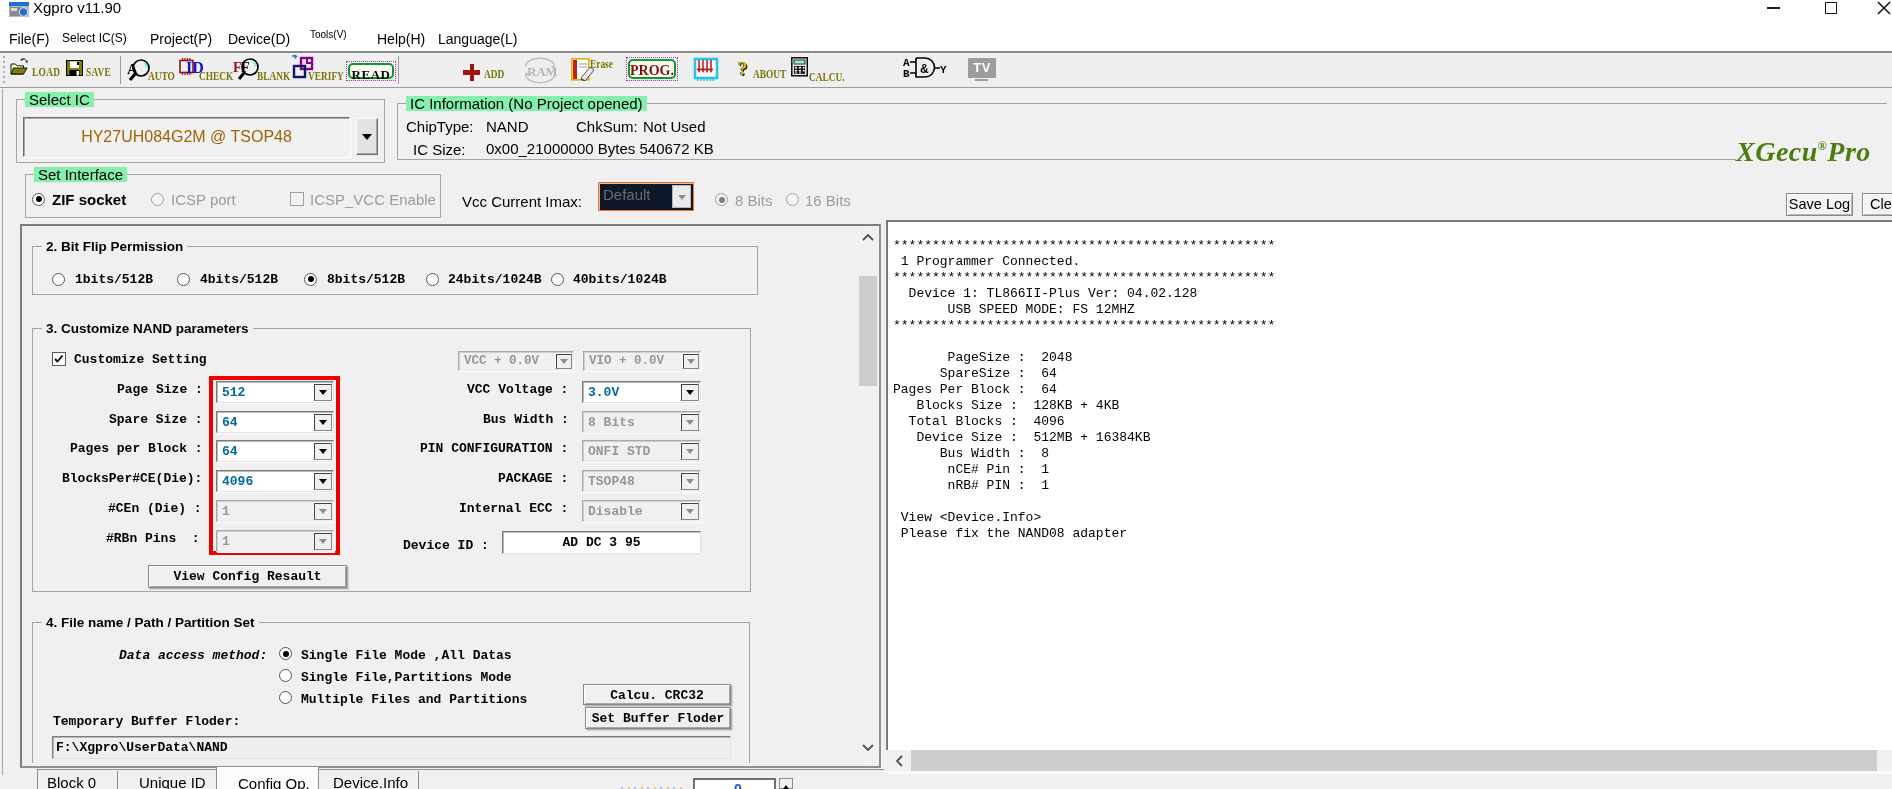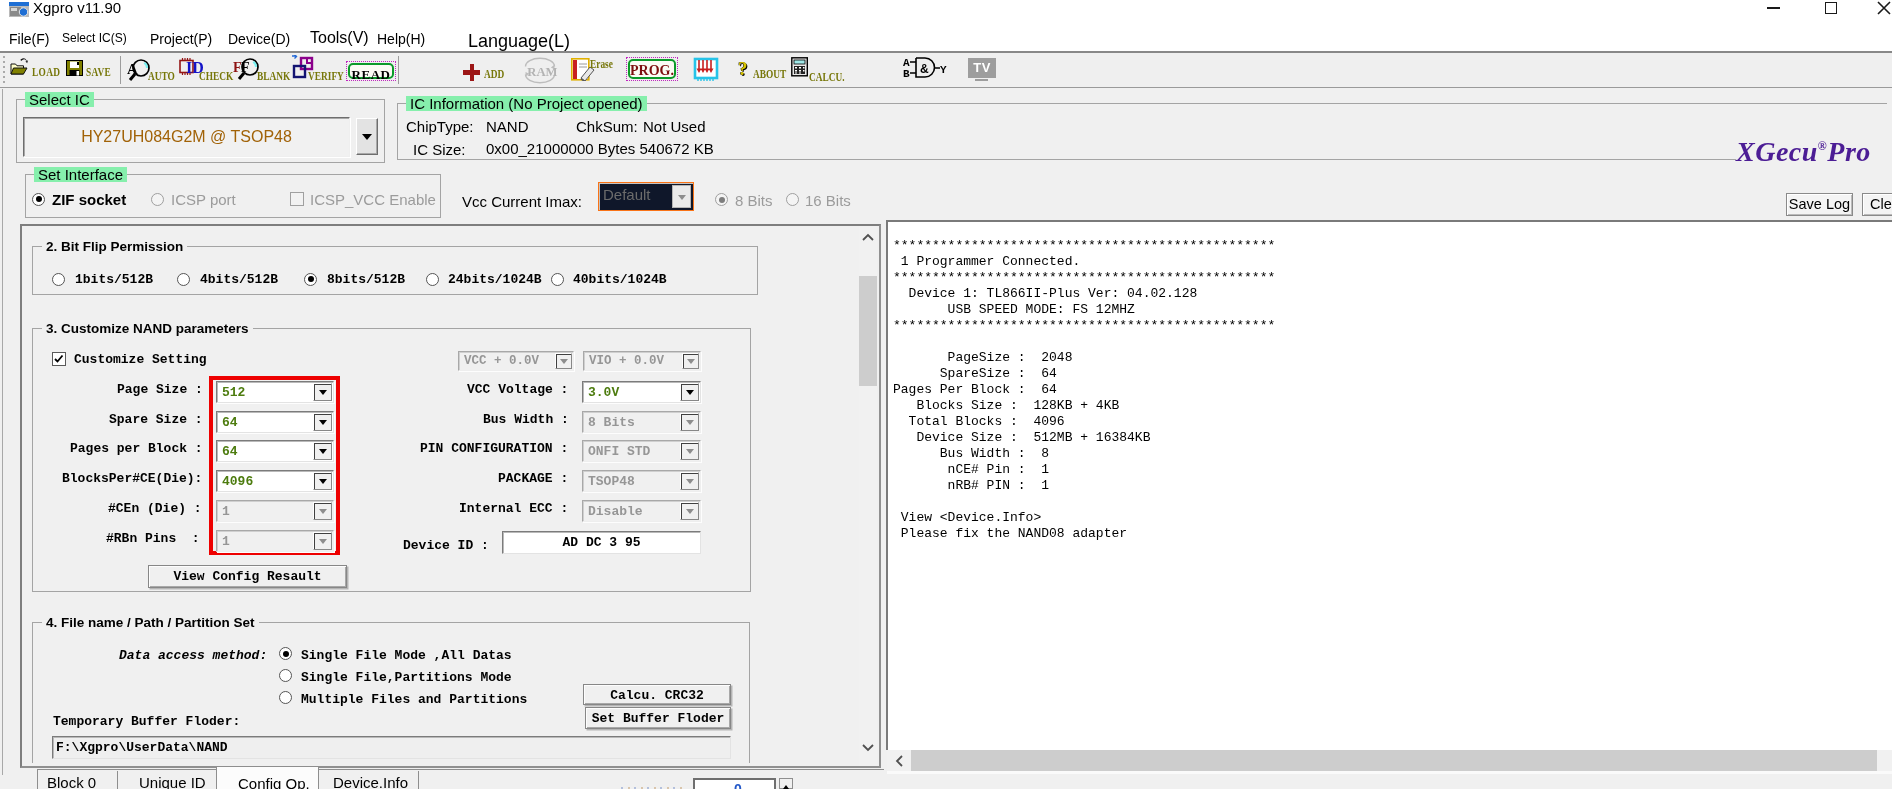--- a/index.html
+++ b/index.html
@@ -5,21 +5,21 @@
   * { margin:0; padding:0; box-sizing:border-box; }
   html,body { width:1892px; height:789px; overflow:hidden; background:#f0f0f0;
     font-family:"Liberation Sans", sans-serif; }
   .abs { position:absolute; }
   .mono { font-family:"Liberation Mono", monospace; font-weight:bold; font-size:13px; color:#000; white-space:pre; }
   .gb { position:absolute; border:1px solid #a4a4a4; }
   .gb .lbl { position:absolute; top:-8px; left:8px; background:#86efac; padding:0 4px; font-size:15px; color:#000; line-height:15px; white-space:nowrap; }
   .gb .lblb { position:absolute; top:-7px; left:9px; background:#f0f0f0; padding:0 4px; font-size:13.5px; font-weight:bold; color:#000; line-height:14px; white-space:nowrap; }
   
   .combo { position:absolute; background:#fff; border:1px solid #7b7b7b; border-right-color:#e3e3e3; border-bottom-color:#e3e3e3; box-shadow: inset 1px 1px 0 #b9b9b9, 1px 1px 0 #fdfdfd; }
-  .combo .val { position:absolute; left:5px; top:3px; font-family:"Liberation Mono",monospace; font-weight:bold; font-size:13px; color:#4d7c0f; white-space:pre; }
+  .combo .val { position:absolute; left:5px; top:3px; font-family:"Liberation Mono",monospace; font-weight:bold; font-size:13px; color:#0369a1; white-space:pre; }
   .combo .btn { position:absolute; top:1px; right:1px; bottom:1px; width:19px; background:#f0f0f0; border:1px solid #fff; border-right-color:#878787; border-bottom-color:#878787; box-shadow: 1px 1px 0 #404040 inset; }
   .combo .btn i { position:absolute; left:50%; top:50%; margin-left:-4px; margin-top:-2px; width:0; height:0; border:4px solid transparent; border-top:5px solid #000; }
   .combo.dis { background:#f0f0f0; border-color:#a8a8a8 #eee #eee #a8a8a8; box-shadow: inset 1px 1px 0 #cfcfcf, 1px 1px 0 #fdfdfd; }
   .combo.dis .val { color:#969696; font-weight:bold; }
   .combo.dis .btn i { border-top-color:#8d8d8d; }
   
   .cbtn { position:absolute; background:#f0f0f0; border:1px solid #878787; box-shadow: inset 1px 1px 0 #fdfdfd, inset -1px -1px 0 #a8a8a8, 1.5px 1.5px 0 #b5b5b5; text-align:center; }
   .cbtn span { font-family:"Liberation Mono",monospace; font-weight:bold; font-size:13px; color:#000; }
   
   .radio { position:absolute; width:13px; height:13px; border-radius:50%; background:#fff; border:1px solid #555; }
@@ -47,23 +47,23 @@
 <div class="abs" style="left:1767px;top:7px;width:13px;height:2px;background:#1a1a1a;"></div>
 <div class="abs" style="left:1825px;top:2px;width:12px;height:12px;border:1.5px solid #1a1a1a;"></div>
 <svg class="abs" style="left:1877px;top:0px;" width="15" height="16" viewBox="0 0 15 16">
   <path d="M1 2 L13 14 M13 2 L1 14" stroke="#1a1a1a" stroke-width="1.6"></path>
 </svg>
 
 <div class="abs" style="left:9px;top:31px;font-size:14px;color:#000;">File(F)</div>
 <div class="abs" style="left:62px;top:31px;font-size:12px;color:#000;">Select IC(S)</div>
 <div class="abs" style="left:150px;top:31px;font-size:14px;color:#000;">Project(P)</div>
 <div class="abs" style="left:228px;top:31px;font-size:14px;color:#000;">Device(D)</div>
-<div class="abs" style="left:310px;top:29px;font-size:16px;color:#000;">Tools(V)</div>
+<div class="abs" style="left:310px;top:29px;font-size:10px;color:#000;">Tools(V)</div>
 <div class="abs" style="left:377px;top:31px;font-size:14px;color:#000;">Help(H)</div>
-<div class="abs" style="left:438px;top:31px;font-size:18px;color:#000;margin-left:30px;">Language(L)</div>
+<div class="abs" style="left:438px;top:31px;font-size:14px;color:#000;">Language(L)</div>
 
 <div class="abs" style="left:0;top:51px;width:1892px;height:1.5px;background:#888;"></div>
 <div class="abs" style="left:0;top:52.5px;width:1892px;height:34px;background:#efefef;"></div>
 <div class="abs" style="left:0;top:86.5px;width:1892px;height:1.5px;background:#9a9a9a;"></div>
 <div id="toolbar">
   
   <div class="abs" style="left:2.5px;top:56px;width:2px;height:28px;background:repeating-linear-gradient(#aaa 0 2px, transparent 2px 5px);"></div>
   
   <svg class="abs" style="left:10px;top:56px;" width="20" height="20" viewBox="0 0 20 20">
     <path d="M11 5 q4 -3.5 5.5 0.5 l-1.2 -0.4 l1.8 2.2 l1 -3 l-1.2 0.6 q-1.6 -4.5 -6.4 -1.3 z" fill="#111"></path>
@@ -217,21 +217,21 @@
   <div class="gb" style="left:397px;top:103px;width:1490px;height:57px;border-right:none;">
     <span class="lbl">IC Information (No Project opened)</span>
   </div>
   <div class="lab15" style="left:406px;top:118px;">ChipType:</div>
   <div class="lab15" style="left:486px;top:118px;">NAND</div>
   <div class="lab15" style="left:576px;top:118px;">ChkSum:</div>
   <div class="lab15" style="left:643px;top:118px;">Not Used</div>
   <div class="lab15" style="left:413px;top:141px;">IC Size:</div>
   <div class="lab15" style="left:486px;top:140px;">0x00_21000000 Bytes 540672 KB</div>
 
-  <div class="abs" style="left:1736px;top:136px;width:152px;height:34px;background:#f0f0f0;font-family:'Liberation Serif',serif;font-weight:bold;font-style:italic;font-size:28px;letter-spacing:0.5px;color:#4c1d95;white-space:nowrap;">XGecu<span style="font-size:12px;vertical-align:11px;">®</span>Pro</div>
+  <div class="abs" style="left:1736px;top:136px;width:152px;height:34px;background:#f0f0f0;font-family:'Liberation Serif',serif;font-weight:bold;font-style:italic;font-size:28px;letter-spacing:0.5px;color:#4d7c0f;white-space:nowrap;">XGecu<span style="font-size:12px;vertical-align:11px;">®</span>Pro</div>
 
   <div class="gb" style="left:25px;top:174px;width:416px;height:44px;">
     <span class="lbl">Set Interface</span>
   </div>
   <div class="radio sel" style="left:32px;top:192.5px;"></div>
   <div class="lab15" style="left:52px;top:191px;font-weight:bold;">ZIF socket</div>
   <div class="radio dis" style="left:151px;top:192.5px;"></div>
   <div class="lab15 dgray" style="left:171px;top:191px;">ICSP port</div>
   <div class="chk dis" style="left:290px;top:192px;"></div>
   <div class="lab15 dgray" style="left:310px;top:191px;">ICSP_VCC Enable</div>

